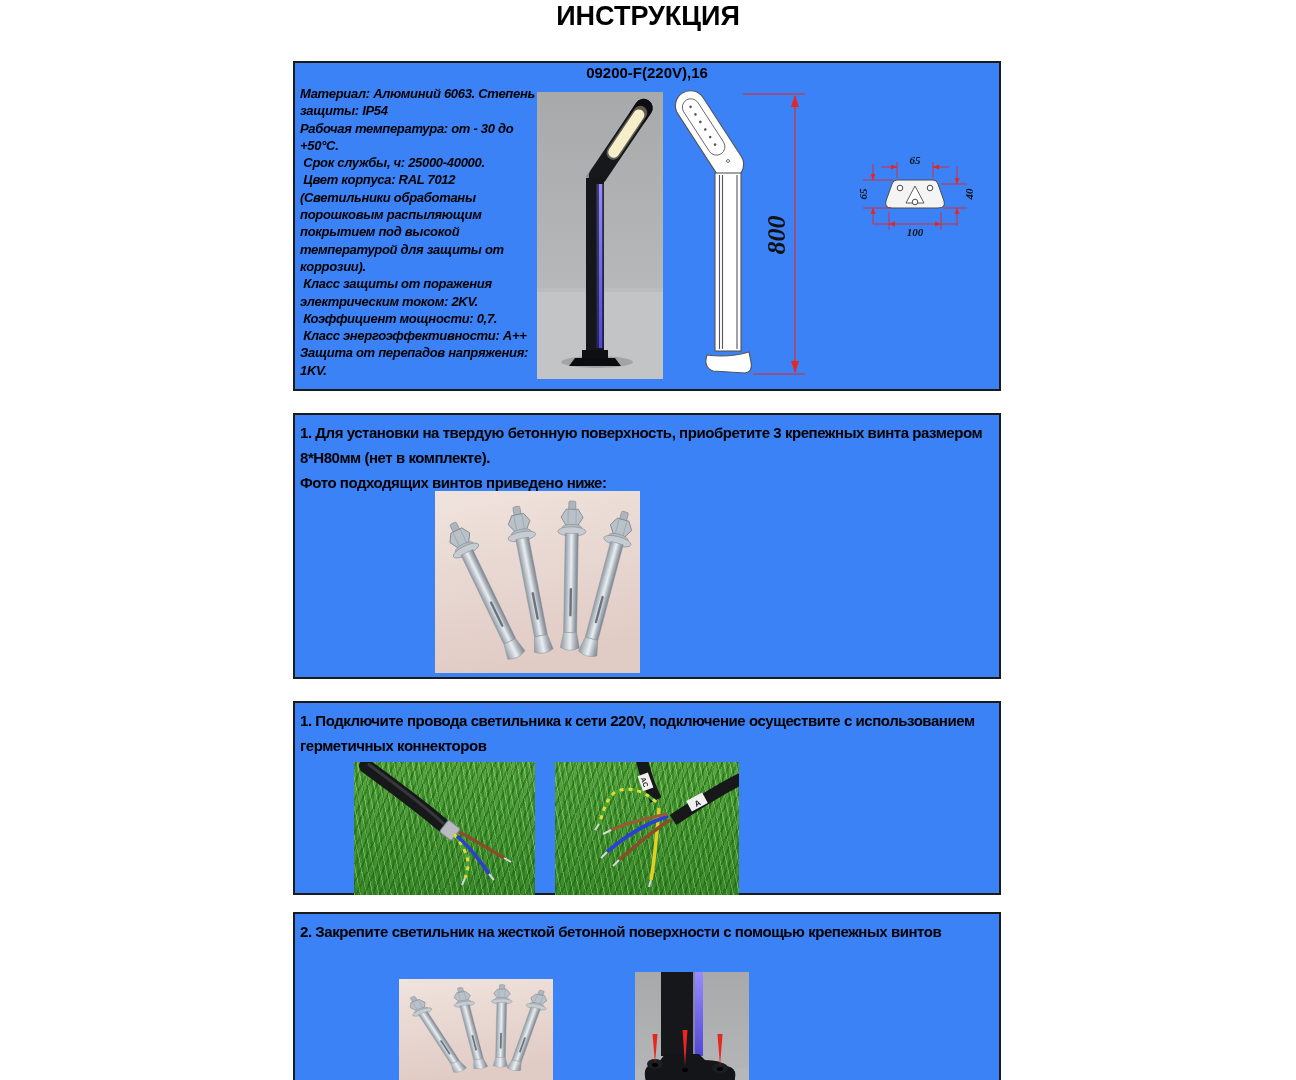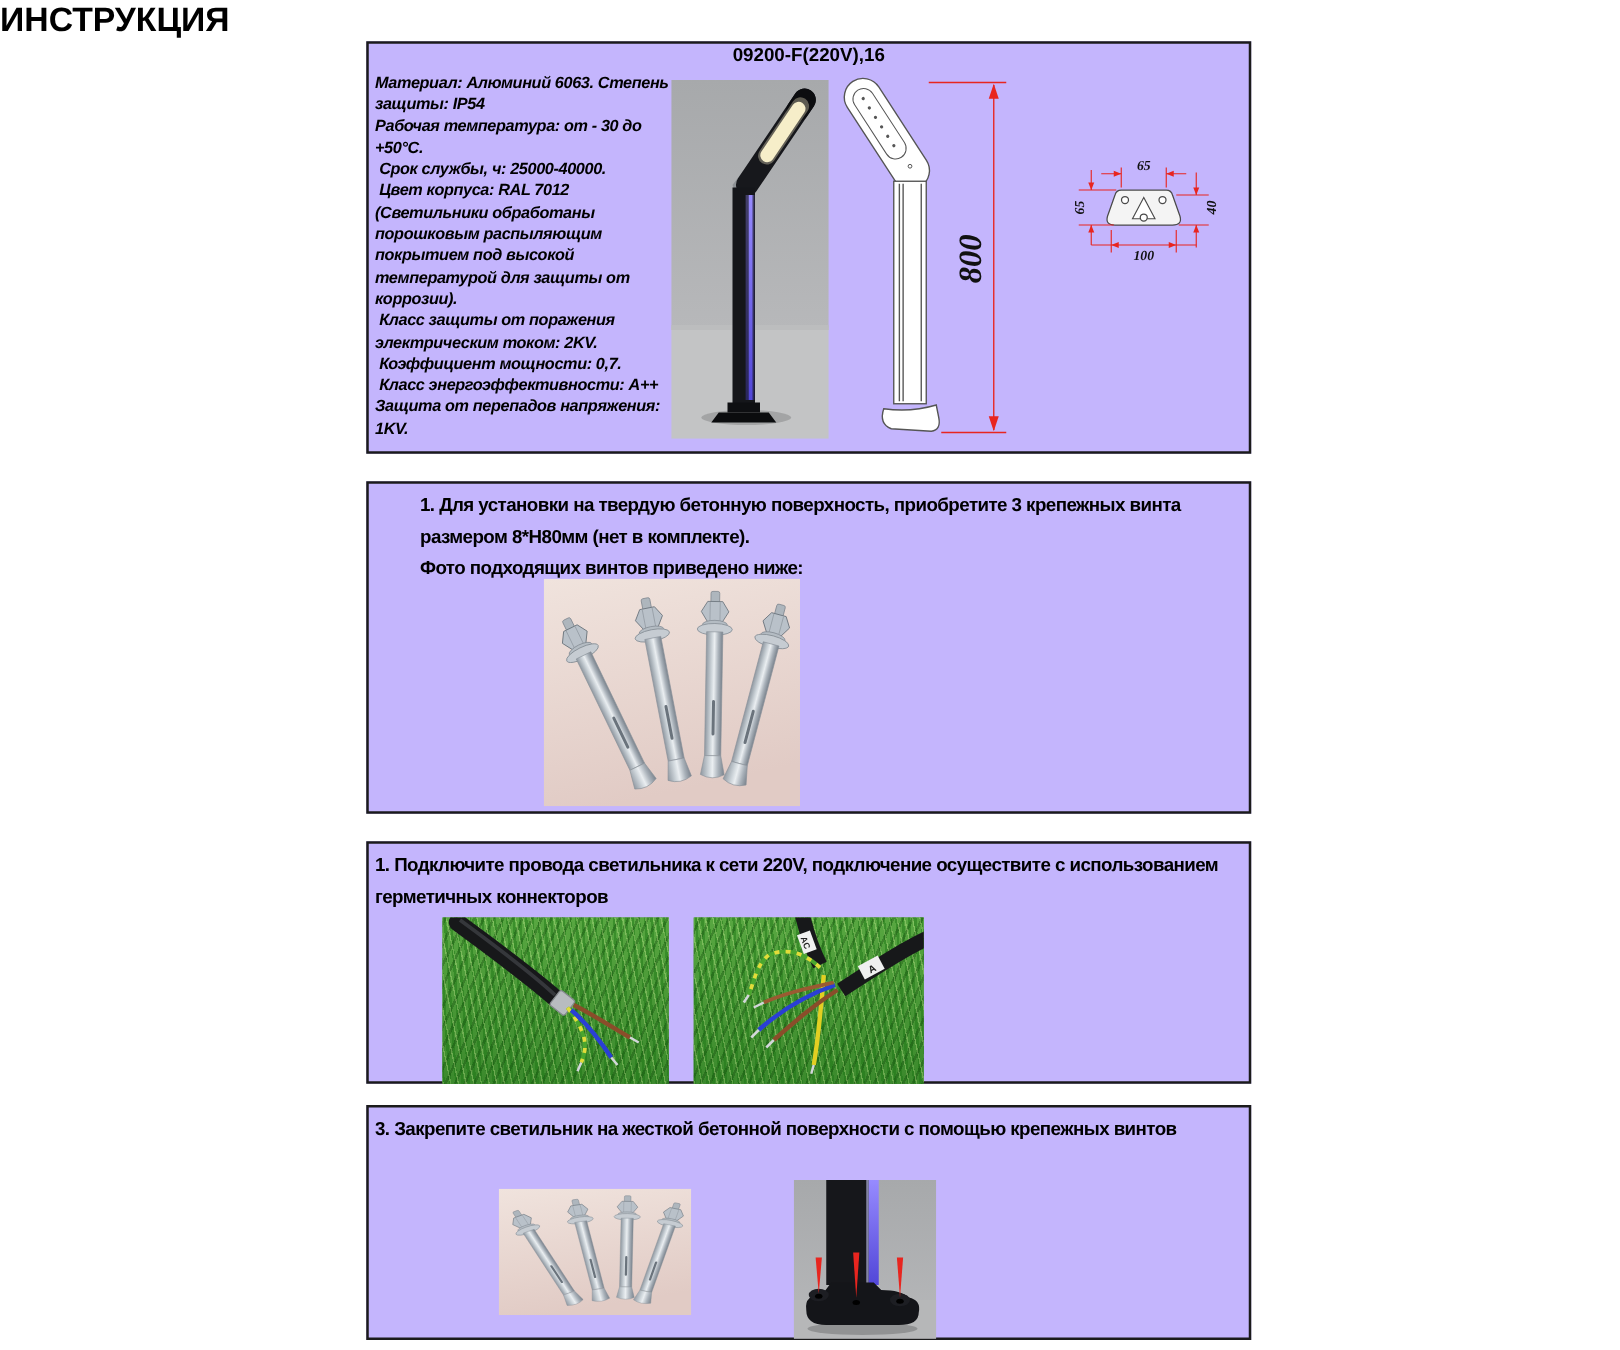--- a/index.html
+++ b/index.html
@@ -1,29 +1,29 @@
 <!DOCTYPE html>
 <html><head>
 <meta charset="utf-8">
 <style>
   html,body{margin:0;padding:0;background:#ffffff;}
   .page{position:relative;width:1296px;height:1080px;background:#fff;
         font-family:"Liberation Sans",sans-serif;font-weight:bold;color:#000;overflow:hidden;}
-  .title{position:absolute;top:1px;left:0;width:100%;
+  .title{position:absolute;top:1px;left:0;width:100%;text-align:center;
          font-size:27px;letter-spacing:0;}
   .box{position:absolute;left:293px;width:708px;border:2px solid #1b1b1b;
-       background:#c4b5fd;box-sizing:border-box;}
+       background:#3b82f6;box-sizing:border-box;margin-top:28px;}
   .product-box{top:33px;height:330px;}
   .model{text-align:center;font-size:15px;margin-top:1px;}
   .specs{position:absolute;left:5px;top:22px;font-size:13px;line-height:17.3px;
          letter-spacing:-0.3px;white-space:pre;font-style:italic;}
   .lamp-photo{position:absolute;left:242px;top:29px;width:126px;height:287px;}
   .lamp-drawing{position:absolute;left:378px;top:22px;width:148px;height:302px;}
   .cross-section{position:absolute;left:556px;top:91px;width:130px;height:97px;}
-  .step1{top:385px;height:266px;padding-left:36px;}
+  .step1{top:385px;height:266px;}
   .step2{top:673px;height:194px;}
   .step3{top:884px;height:188px;}
   .step-text{padding:5px 6px 0 5px;font-size:15px;line-height:25px;
              letter-spacing:-0.45px;white-space:pre-line;}
   .photo{position:absolute;}
   .photo svg,.lamp-photo svg,.lamp-drawing svg,.cross-section svg{display:block;width:100%;height:100%;}
   .bolts-large{left:140px;top:76px;width:205px;height:182px;}
   .grass1{left:59px;top:59px;width:181px;height:133px;}
   .grass2{left:260px;top:59px;width:184px;height:133px;}
   .bolts-small{left:104px;top:65px;width:154px;height:101px;}
@@ -256,21 +256,21 @@
         <text x="90" y="23" font-size="7" fill="#222" text-anchor="middle" transform="rotate(70 90 20)" font-family="Liberation Sans, sans-serif">AC</text>
         <g transform="rotate(-28 142 40)">
             <rect x="133" y="34" width="18" height="12" fill="#f0f0f0"></rect>
           </g>
         <text x="142" y="44" font-size="8" fill="#222" text-anchor="middle" transform="rotate(-28 142 40)" font-family="Liberation Sans, sans-serif">A</text>
       </svg>
     </div>
   </div>
 
   <div class="box step3">
-    <div class="step-text">3. Закрепите светильник на жесткой бетонной поверхности с помощью крепежных винтов</div>
+    <div class="step-text">2. Закрепите светильник на жесткой бетонной поверхности с помощью крепежных винтов</div>
 
     <div class="photo bolts-small">
       <svg viewBox="0 0 205 180" preserveAspectRatio="none">
           <use href="#bolts-scene"></use>
         </svg>
     </div>
 
     <div class="photo base-photo">
       <svg viewBox="0 0 114 127" preserveAspectRatio="none">
         <rect x="0" y="0" width="114" height="127" fill="url(#wallG)"></rect>

